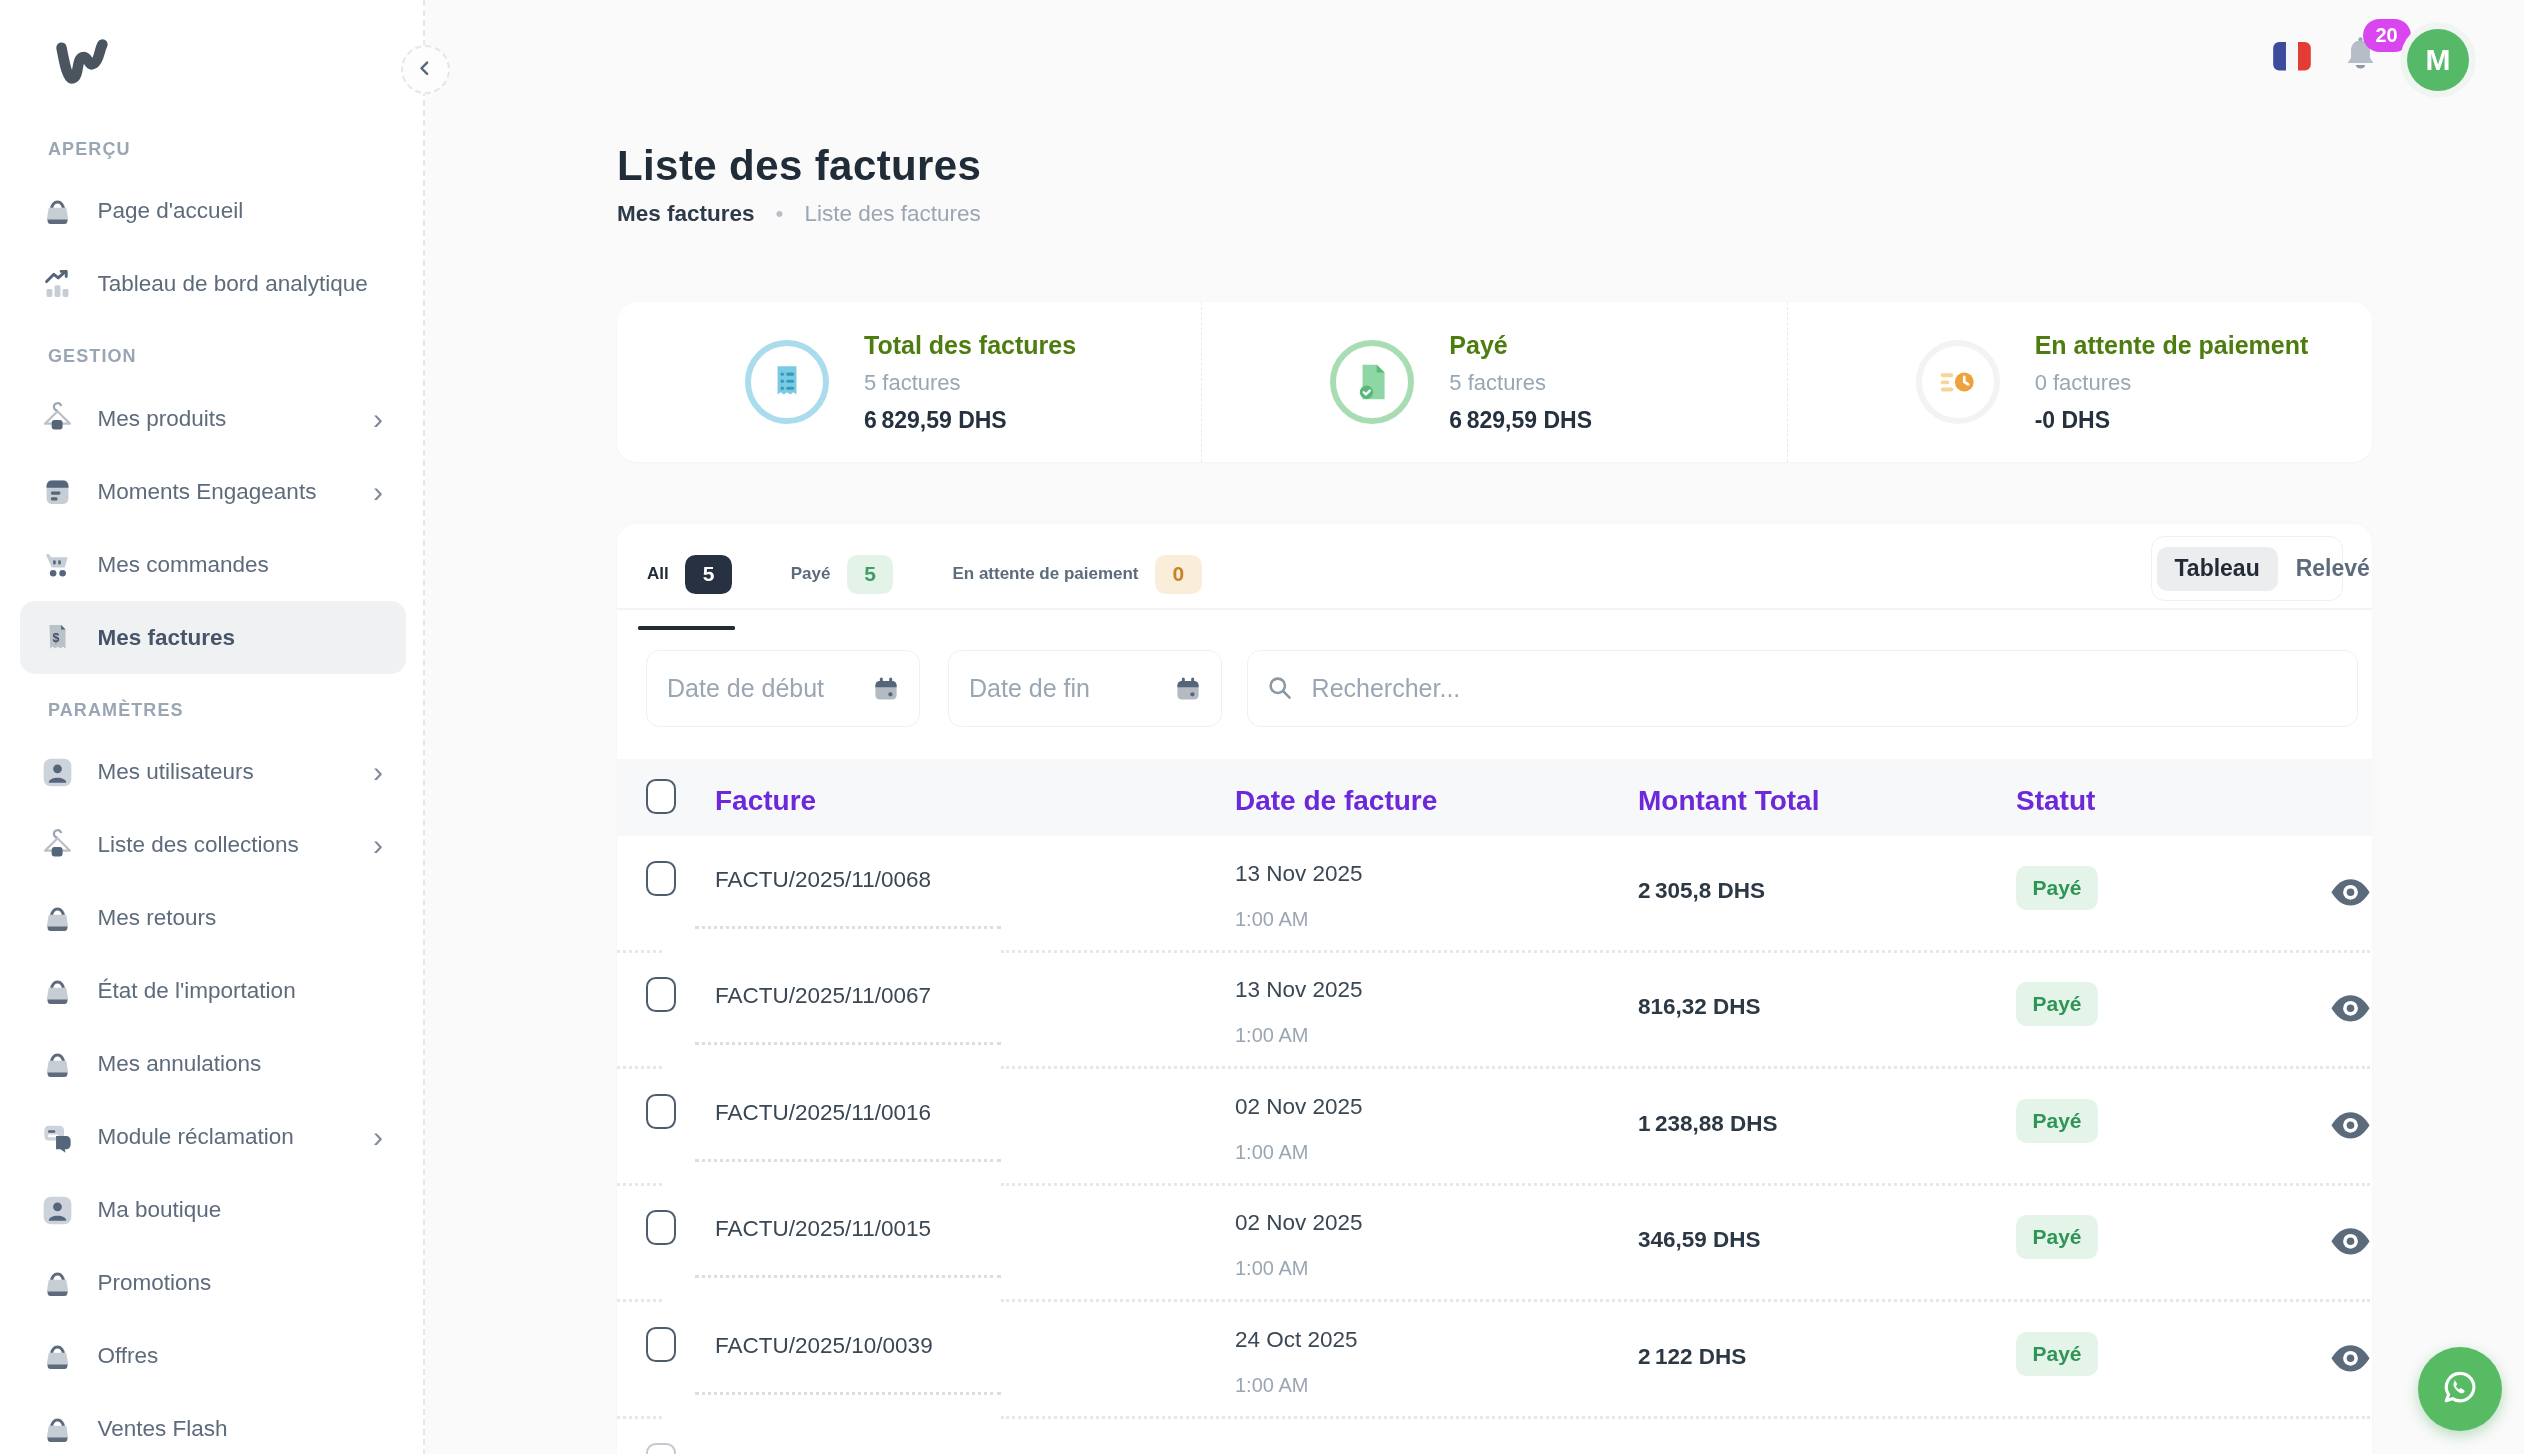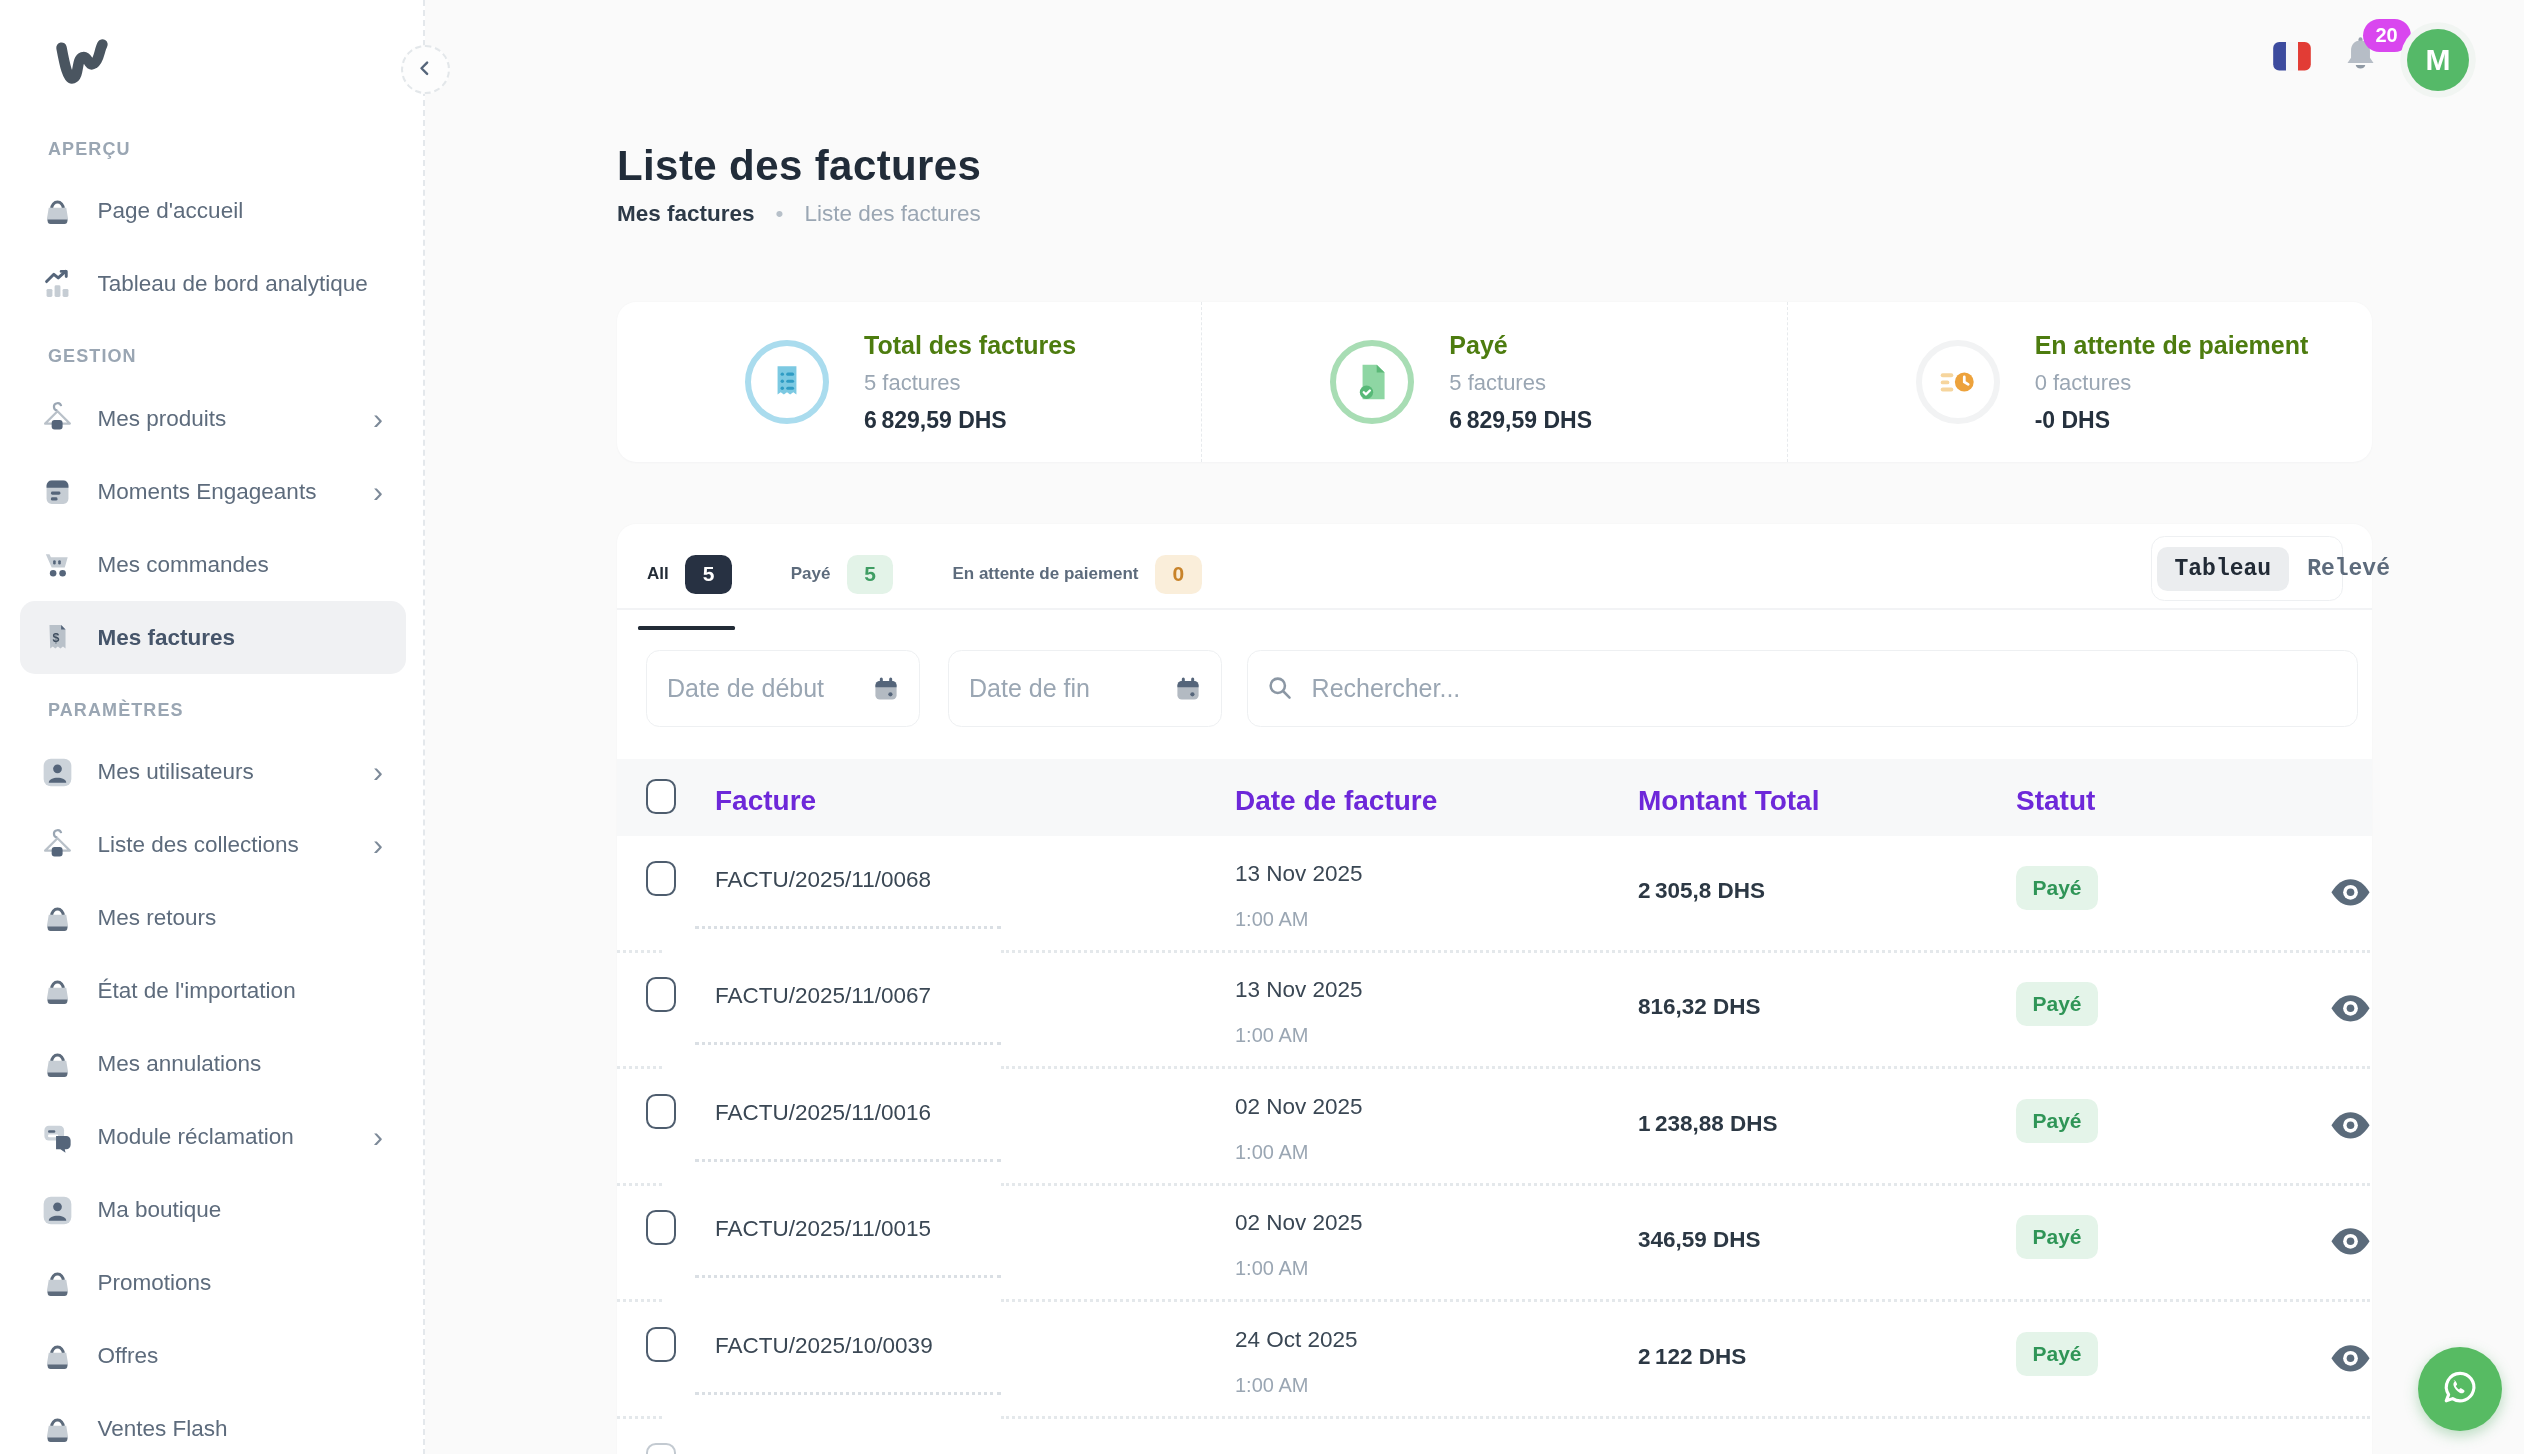--- a/index.html
+++ b/index.html
@@ -83,21 +83,21 @@
   .tab.active::after{content:"";position:absolute;left:-9px;right:-3px;bottom:-32px;height:4.5px;background:#222b36;border-radius:1.5px;}
   .tab-badge{min-width:22.5px;height:39px;padding:0 12px;border-radius:10.5px;display:flex;align-items:center;justify-content:center;font-size:21px;font-weight:700;}
   .tab-badge.dark{background:#273142;color:#ffffff;}
   .tab-badge.green{background:#e3f3e8;color:#3f9d63;}
   .tab-badge.orange{background:#faeeda;color:#c8832a;}
   .tabs-divider{position:absolute;left:0;top:84px;width:1755px;height:2.3px;background:#f2f3f5;}
   .view-toggle{
     position:absolute;left:1534px;top:12px;width:192px;height:65px;border:1.5px solid #eef0f2;border-radius:13.5px;
     display:flex;align-items:center;padding:4.5px;box-sizing:border-box;background:#fff;
   }
-  .vt-opt{height:44px;padding:0 18px;border-radius:10.5px;display:flex;align-items:center;font-size:23px;color:#5d6b7c;font-weight:600;cursor:pointer;font-family:Liberation Mono, monospace;}
+  .vt-opt{height:44px;padding:0 18px;border-radius:10.5px;display:flex;align-items:center;font-size:23px;color:#5d6b7c;font-weight:600;cursor:pointer;}
   .vt-opt.active{background:#ebedef;color:#222b36;font-weight:700;}
   
   .filter-input{
     position:absolute;top:126px;height:77px;border:1.5px solid #eef0f2;border-radius:13.5px;background:#fff;
     display:flex;align-items:center;box-sizing:border-box;padding:0 18px;
   }
   .filter-input input{
     border:none;outline:none;flex:1;font-size:25px;color:#3a4754;background:transparent;
     font-family:"Liberation Sans", sans-serif;min-width:0;
   }

